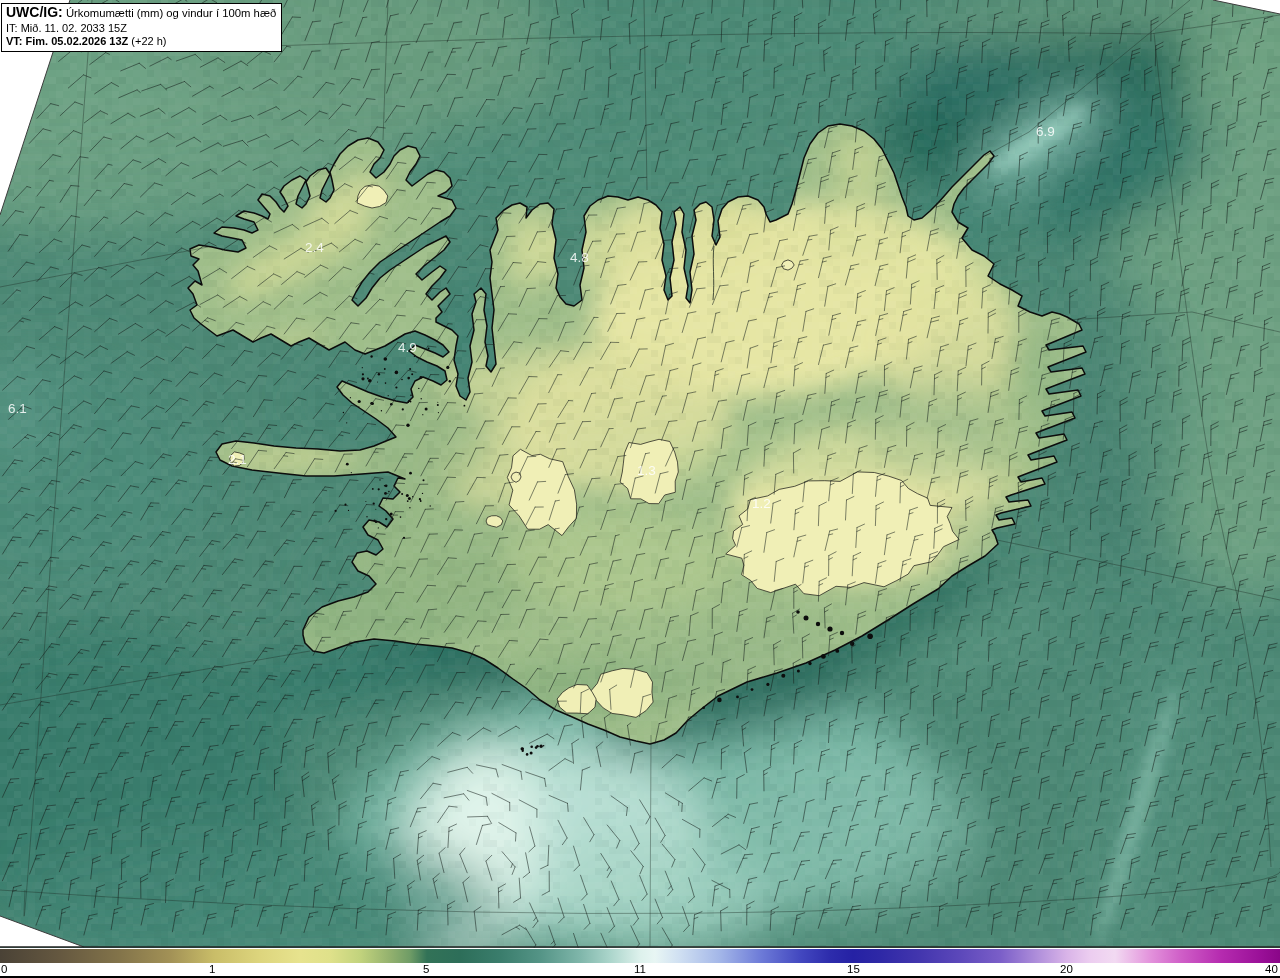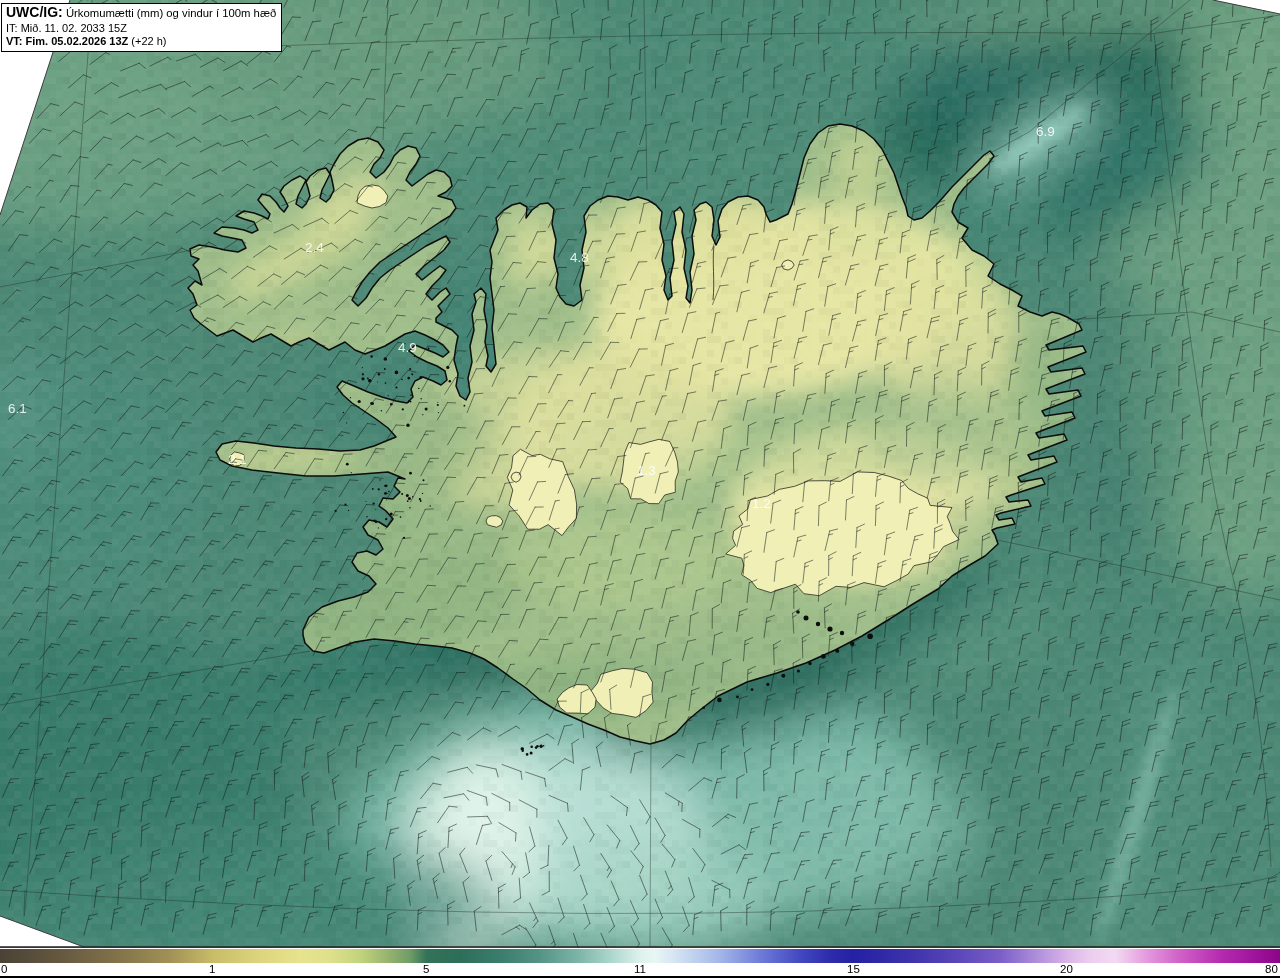--- a/index.html
+++ b/index.html
@@ -1950,21 +1950,21 @@
 </g>
 </svg></div>
 <div id="cbar"></div>
 <div id="clab">
 <span style="left:1px">0</span>
 <span style="left:209px">1</span>
 <span style="left:423px">5</span>
 <span style="left:634px">11</span>
 <span style="left:847px">15</span>
 <span style="left:1060px">20</span>
-<span style="left:1265px">80</span>
+<span style="left:1265px">40</span>
 </div>
 <div id="bline"></div>
 <div id="tbox">
 <div class="l1"><b>UWC/IG:</b> Úrkomumætti (mm) og vindur í 100m hæð</div>
 <div>IT: Mið. 11. 02. 2033 15Z</div>
 <div><b>VT: Fim. 05.02.2026 13Z</b> (+22 h)</div>
 </div>
 </div>
 
 </body></html>

